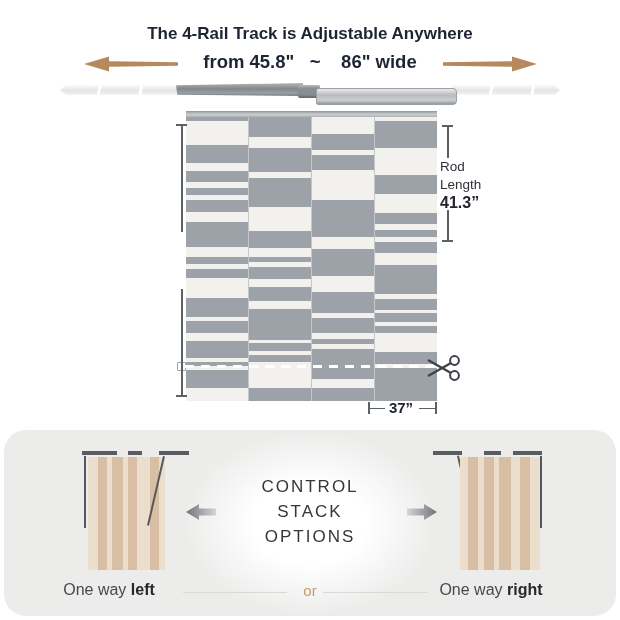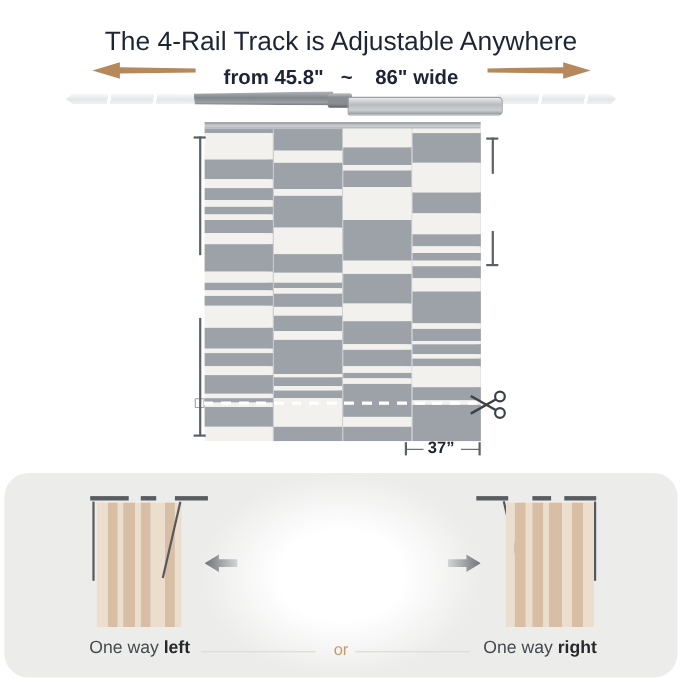--- a/index.html
+++ b/index.html
@@ -2,21 +2,21 @@
 <html><head>
 <meta charset="utf-8">
 <style>
   html,body{margin:0;padding:0;background:#fff;}
   .canvas{position:relative;width:620px;height:620px;background:#ffffff;overflow:hidden;
           font-family:"Liberation Sans",sans-serif;}
   .abs{position:absolute;}
 
   
   .title{left:0;top:24px;width:620px;text-align:center;color:#1d2433;}
-  .title-l1{font-size:24px;font-weight:normal;}
+  .title-l1{font-size:17px;font-weight:bold;}
   .title-l2{font-size:18.5px;font-weight:bold;margin-top:7px;white-space:pre;}
 
   
   .ghost-rail{top:85px;height:10px;opacity:.55;
     background:repeating-linear-gradient(100deg,rgba(255,255,255,0) 0 38px,#ffffff 38px 41px),
                linear-gradient(180deg,#f4f5f5,#cfd1d3 55%,#e6e7e8);}
   .ghost-l{left:60px;width:127px;clip-path:polygon(0 50%,5% 0,100% 6%,100% 94%,5% 100%);}
   .ghost-r{left:452px;width:108px;clip-path:polygon(0 6%,95% 0,100% 50%,95% 100%,0 94%);}
   .rail-upper{left:176px;top:83px;width:127px;height:13px;
     background:linear-gradient(180deg,#b2b7bb,#82878c 45%,#9aa0a5 78%,#75797e);
@@ -200,30 +200,40 @@
 
   <div class="abs mline" style="left:176px;top:124px;width:11px;height:2px;"></div>
   <div class="abs mline" style="left:181px;top:124px;width:1.5px;height:108px;"></div>
   <div class="abs mline" style="left:181px;top:289px;width:1.5px;height:107px;"></div>
   <div class="abs mline" style="left:176px;top:395px;width:11px;height:2px;"></div>
 
   <div class="abs mline" style="left:442px;top:125px;width:11px;height:2px;"></div>
   <div class="abs mline" style="left:447px;top:125px;width:1.5px;height:33px;"></div>
   <div class="abs mline" style="left:447px;top:210px;width:1.5px;height:31px;"></div>
   <div class="abs mline" style="left:442px;top:240px;width:11px;height:2px;"></div>
+  <div class="abs rl-label m-text">
+    <div>Rod</div>
+    <div>Length</div>
+    <div class="m-value">41.3”</div>
+  </div>
 
   <div class="abs mline" style="left:368px;top:402px;width:1.5px;height:12px;"></div>
   <div class="abs mline" style="left:369px;top:407.5px;width:16px;height:1.5px;"></div>
   <div class="abs w-text">37”</div>
   <div class="abs mline" style="left:419px;top:407.5px;width:17px;height:1.5px;"></div>
   <div class="abs mline" style="left:435px;top:402px;width:1.5px;height:12px;"></div>
 
   <div class="abs card">
     <div class="abs glow"></div>
 
+    <div class="abs cs-heading">
+      <div>CONTROL</div>
+      <div>STACK</div>
+      <div>OPTIONS</div>
+    </div>
 
     <div class="abs ctrack" style="left:78px;top:21px;width:35px;"></div>
     <div class="abs ctrack" style="left:124px;top:21px;width:14px;"></div>
     <div class="abs ctrack" style="left:155px;top:21px;width:30px;"></div>
     <div class="abs vline" style="left:80px;top:26px;height:72px;"></div>
     <div class="abs curtain" style="left:84px;top:27px;width:77px;">
         <div style="flex: 10 1 0px; background: rgb(236, 222, 205);"></div>
         <div style="flex: 9 1 0px; background: rgb(216, 190, 165);"></div>
         <div style="flex: 5 1 0px; background: rgb(236, 222, 205);"></div>
         <div style="flex: 11 1 0px; background: rgb(216, 190, 165);"></div>
@@ -263,21 +273,21 @@
         <div style="flex: 6 1 0px; background: rgb(236, 222, 205);"></div>
         <div style="flex: 10 1 0px; background: rgb(216, 190, 165);"></div>
         <div style="flex: 5 1 0px; background: rgb(236, 222, 205);"></div>
         <div style="flex: 12 1 0px; background: rgb(216, 190, 165);"></div>
         <div style="flex: 9 1 0px; background: rgb(236, 222, 205);"></div>
         <div style="flex: 10 1 0px; background: rgb(216, 190, 165);"></div>
         <div style="flex: 10 1 0px; background: rgb(236, 222, 205);"></div>
       </div>
     <div class="abs vline" style="left:536px;top:26px;height:72px;"></div>
 
-    <div class="abs opt-label" style="left:48px;width:150px;">
+    <div class="abs opt-label" style="left:30px;width:150px;">
       <span>One way</span>
       <b>left</b>
     </div>
     <div class="abs divider" style="left:179px;width:104px;"></div>
     <div class="abs or-label">or</div>
     <div class="abs divider" style="left:319px;width:104px;"></div>
     <div class="abs opt-label" style="left:412px;width:150px;">
       <span>One way</span>
       <b>right</b>
     </div>

